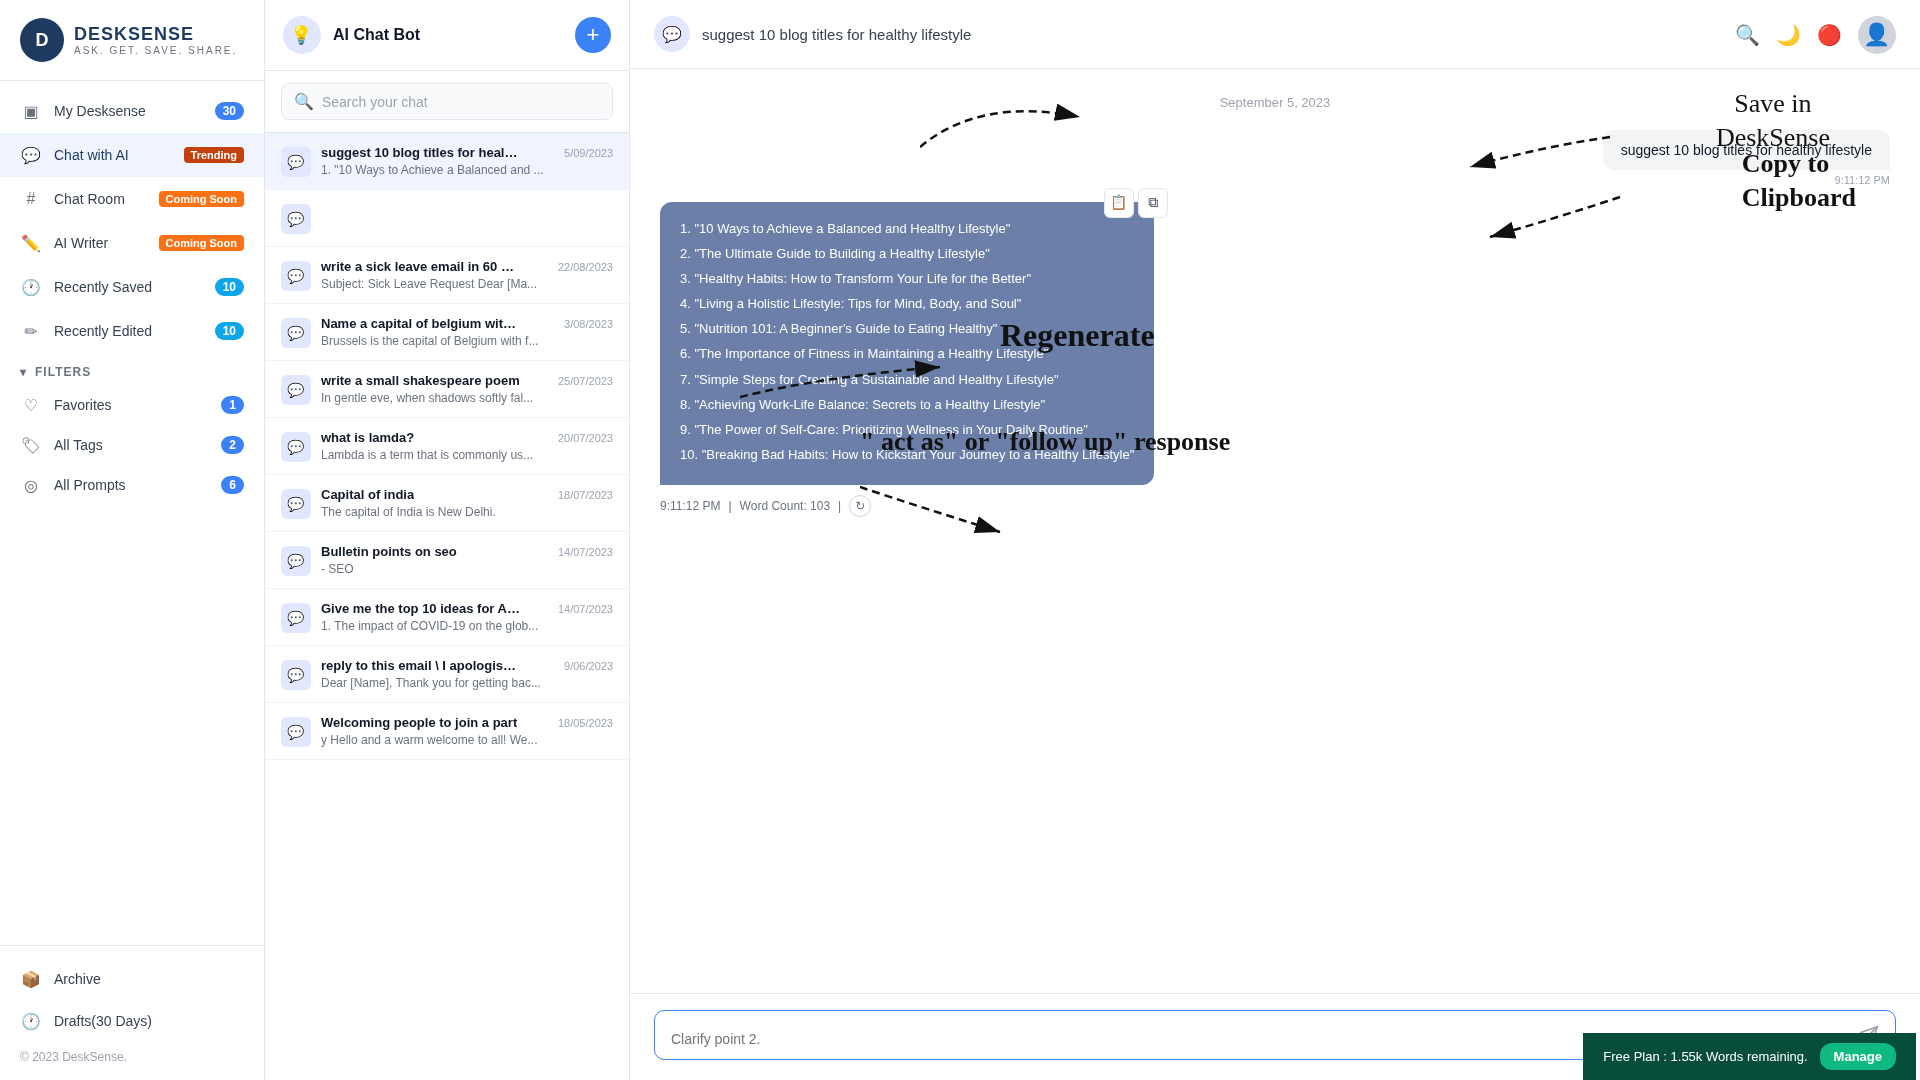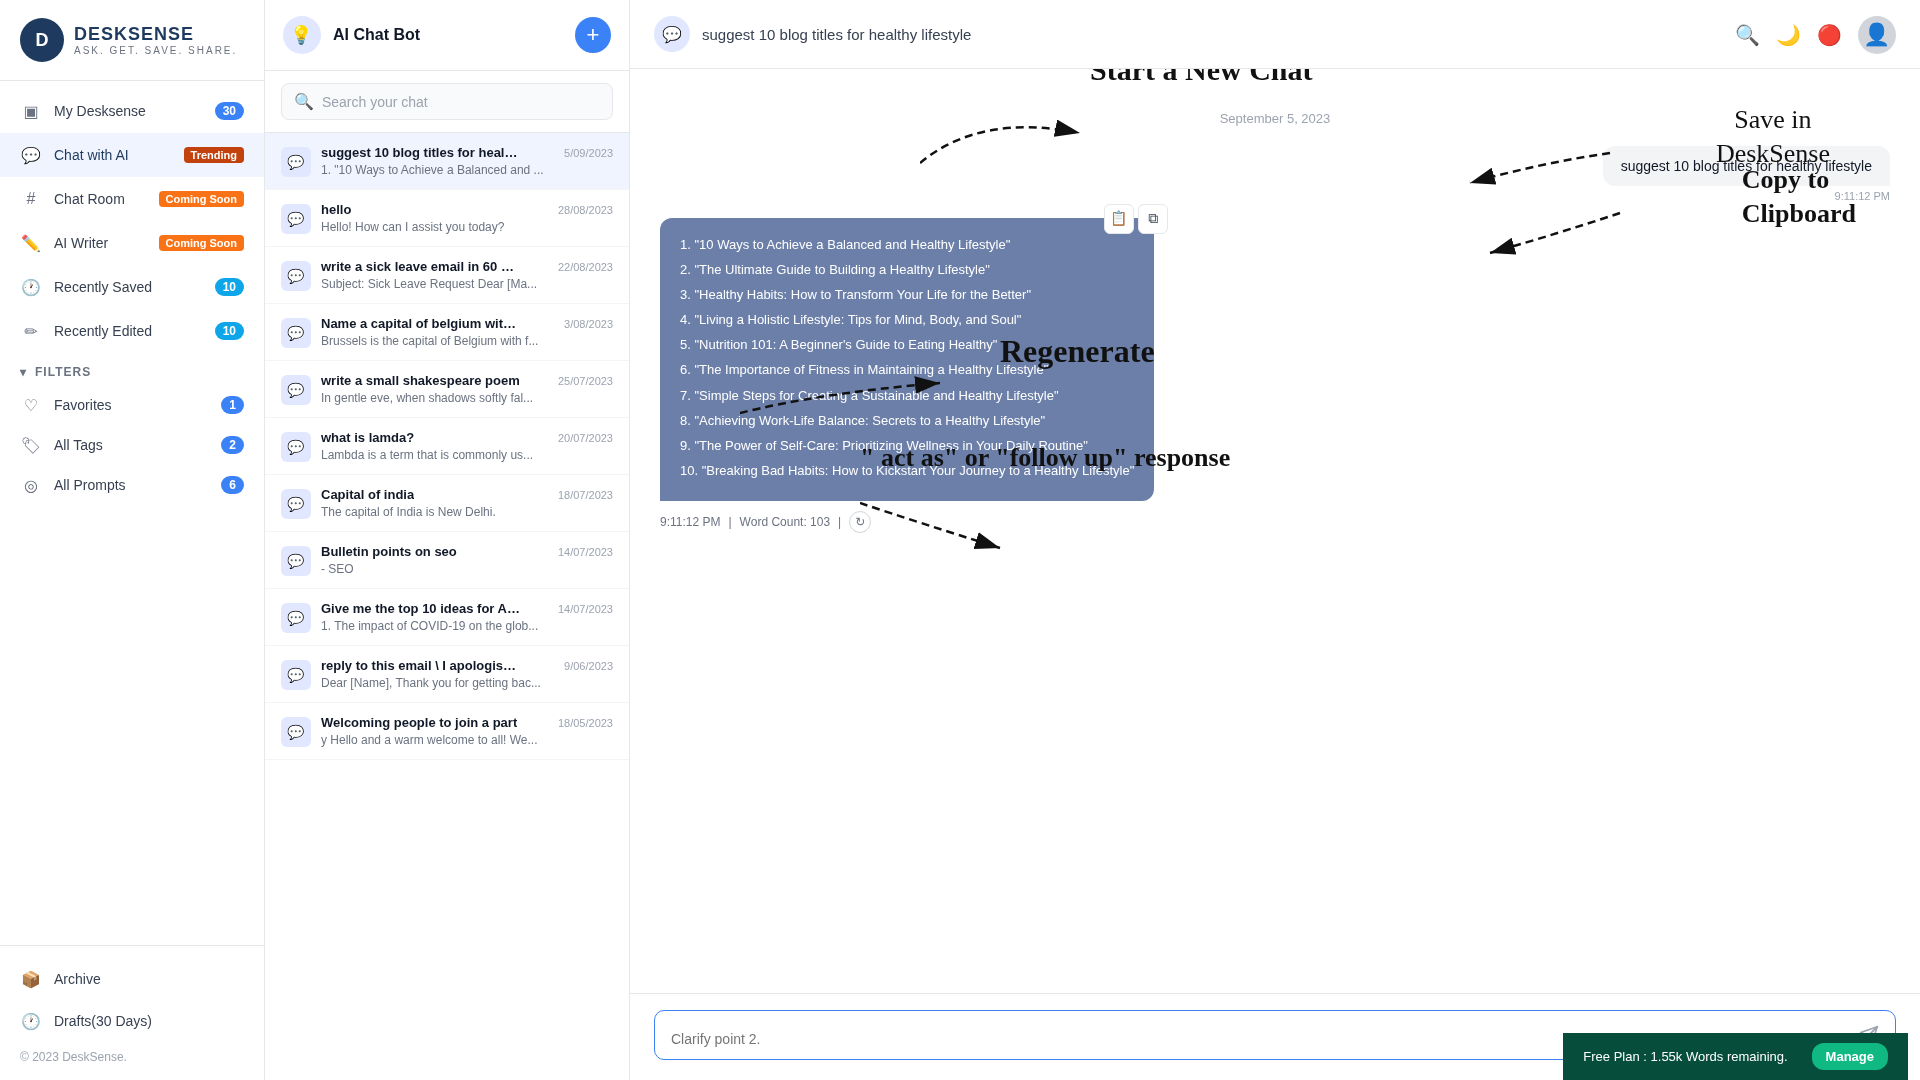--- a/index.html
+++ b/index.html
@@ -219,21 +219,21 @@
       display: flex;
       align-items: center;
       justify-content: center;
       color: #4f46e5;
       font-size: 16px;
     }
     .chat-header-title { flex: 1; font-size: 15px; color: #374151; }
     .chat-header-more { color: #6b7280; font-size: 20px; cursor: pointer; }
 
     .chat-messages { flex: 1; overflow-y: auto; padding: 20px 30px; position: relative; }
-    .date-separator { text-align: center; color: #9ca3af; font-size: 13px; margin: 22px 0 20px; }
+    .date-separator { text-align: center; color: #9ca3af; font-size: 13px; margin: 6px 0 20px; }
 
     .user-message-wrap { display: flex; justify-content: flex-end; margin-bottom: 16px; }
     .user-message {
       background: #f3f4f6;
       border-radius: 12px 12px 0 12px;
       padding: 12px 18px;
       max-width: 500px;
       font-size: 14px;
       color: #111827;
     }
@@ -345,27 +345,27 @@
       display: flex;
       align-items: center;
       justify-content: center;
       font-size: 18px;
     }
 
     
     .free-plan-bar {
       position: fixed;
       bottom: 0;
-      right: 12px;
+      right: 4px;
       display: flex;
       align-items: center;
       background: #064e3b;
       color: #fff;
       padding: 10px 20px;
-      gap: 24px;
+      gap: 12px;
       font-size: 13px;
     }
     .manage-btn {
       background: #10b981;
       color: #fff;
       border: none;
       border-radius: 12px;
       padding: 6px 14px;
       font-size: 13px;
       cursor: pointer;
@@ -474,27 +474,20 @@
       <div class="chat-item-content">
         <div class="chat-item-top">
           <span class="chat-item-title">suggest 10 blog titles for healthy ...</span>
           <span class="chat-item-date">5/09/2023</span>
         </div>
         <div class="chat-item-preview">1. "10 Ways to Achieve a Balanced and ...</div>
       </div>
     </div>
       <div class="chat-item">
       <div class="chat-item-icon">💬</div>
-      <div class="chat-item-content">
-        <div class="chat-item-top">
-          <span class="chat-item-title">hello</span>
-          <span class="chat-item-date">28/08/2023</span>
-        </div>
-        <div class="chat-item-preview">Hello! How can I assist you today?</div>
-      </div>
     </div>
       <div class="chat-item">
       <div class="chat-item-icon">💬</div>
       <div class="chat-item-content">
         <div class="chat-item-top">
           <span class="chat-item-title">write a sick leave email in 60 wo...</span>
           <span class="chat-item-date">22/08/2023</span>
         </div>
         <div class="chat-item-preview">Subject: Sick Leave Request Dear [Ma...</div>
       </div>

